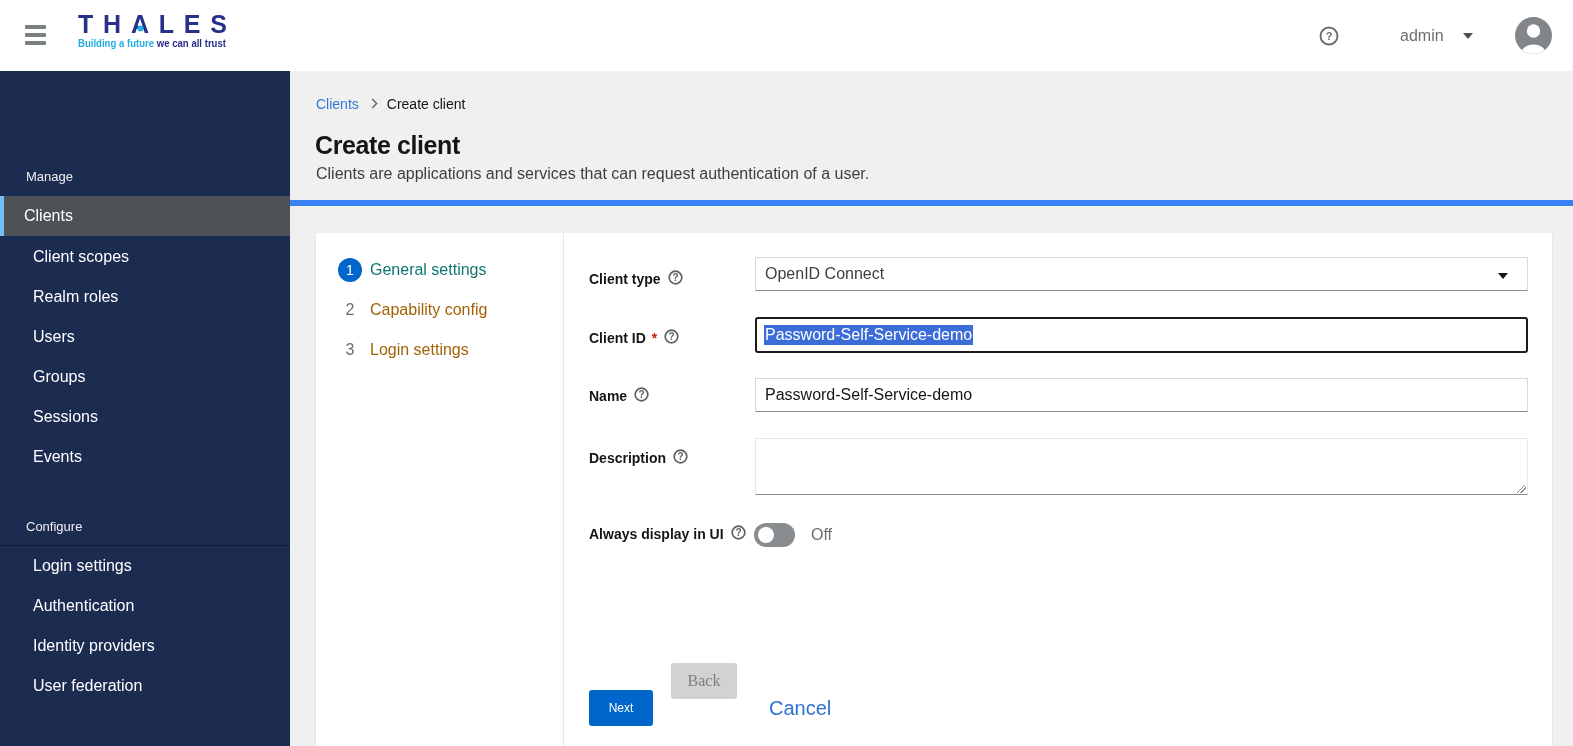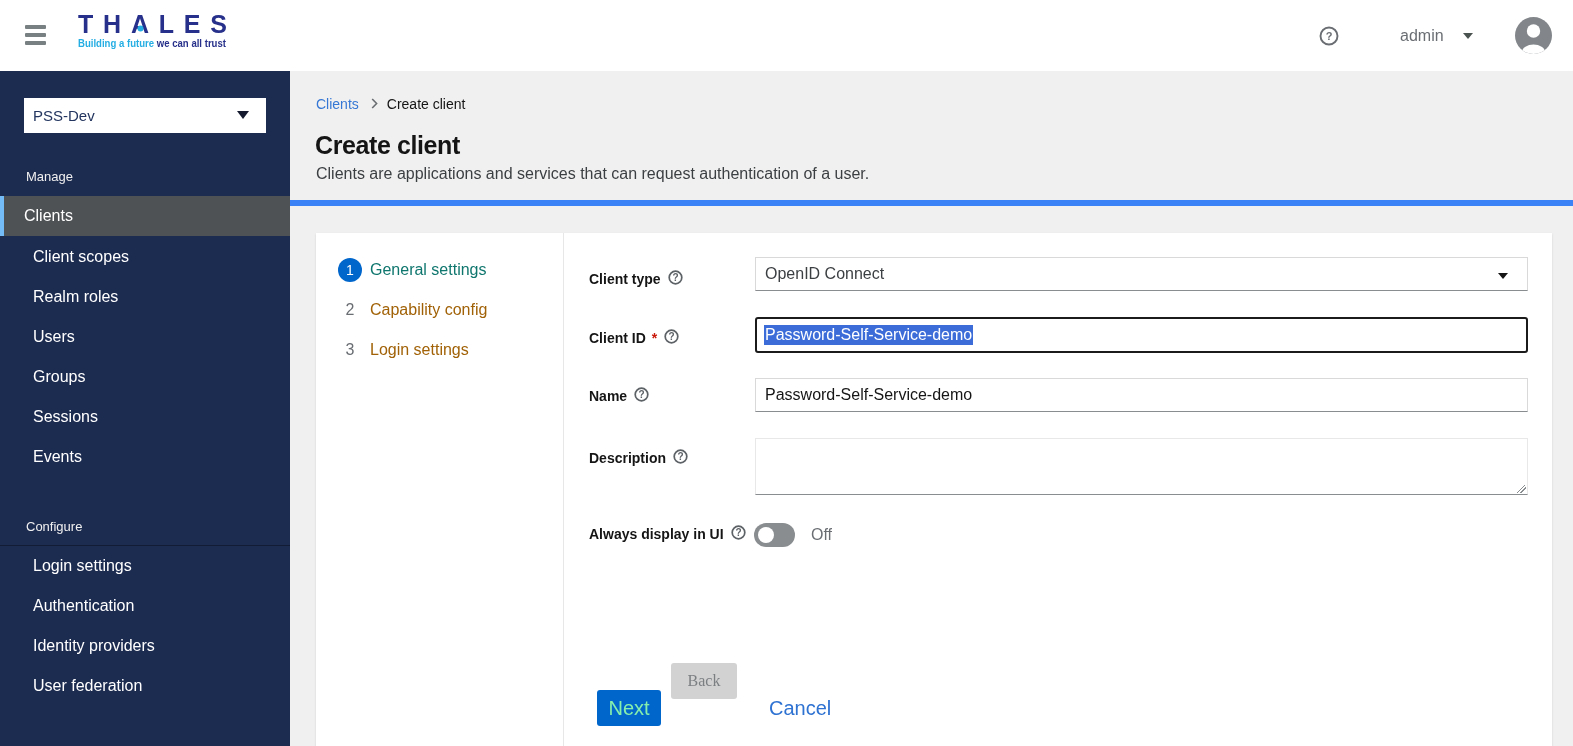--- a/index.html
+++ b/index.html
@@ -49,21 +49,21 @@
 .select-box .caret { position:absolute; right:19px; top:15px; width:0; height:0; border-left:5px solid transparent; border-right:5px solid transparent; border-top:6px solid #151515; }
 .input-focus { top:84px; height:36px; background:#fff; border:2px solid #1b1b1b; border-radius:3px; display:flex; align-items:center; padding-left:7px; font-size:16px; }
 .input-focus .sel { background:#3b6cd8; color:#fff; padding:1px 1px; }
 .input-plain { top:145px; height:34px; background:#fff; border:1px solid #d9d9d9; border-bottom-color:#8a8d90; display:flex; align-items:center; padding-left:9px; font-size:16px; color:#151515; }
 .textarea { top:205px; height:57px; background:#fff; border:1px solid #e8e8e8; border-bottom-color:#8a8d90; }
 .resize-grip { position:absolute; right:1px; bottom:1px; width:9px; height:8px; background:
   linear-gradient(135deg, transparent 0 45%, #8a8d90 45% 52%, transparent 52% 64%, #8a8d90 64% 71%, transparent 71%); }
 .toggle { position:absolute; left:189px; top:290px; width:41px; height:24px; border-radius:12px; background:#8a8d90; }
 .toggle .knob { position:absolute; left:4px; top:4px; width:16px; height:16px; border-radius:50%; background:#fff; }
 .toggle-off { position:absolute; left:246px; top:293px; font-size:16px; color:#6a6e73; }
-.btn-next { position:absolute; left:32px; top:457px; width:64px; height:36px; background:#0066cc; color:#86efac; font-size:20px; border:none; border-radius:3px; display:flex; align-items:center; justify-content:center; }
+.btn-next { position:absolute; left:24px; top:457px; width:64px; height:36px; background:#0066cc; color:#ffffff; font-size:12px; border:none; border-radius:3px; display:flex; align-items:center; justify-content:center; }
 .btn-back { position:absolute; left:106px; top:430px; width:66px; height:36px; background:#d2d2d2; color:#7c7f82; font-size:16px; border:none; border-radius:3px; display:flex; align-items:center; justify-content:center;font-family:Liberation Serif, serif; }
 .btn-cancel { position:absolute; left:204px; top:457px; height:36px; display:flex; align-items:center; color:#2e72d2; font-size:20px; }
 </style>
 </head>
 <body>
 <div class="header">
   <div class="burger">
       <span></span>
       <span></span>
       <span></span>
@@ -87,24 +87,20 @@
       </defs>
     <circle cx="18.5" cy="18.5" r="18.5" fill="#82868a"></circle>
     <g clip-path="url(#avclip)">
       <circle cx="18.5" cy="14" r="6.7" fill="#fff"></circle>
       <ellipse cx="18.5" cy="34.8" rx="11.4" ry="7.2" fill="#fff"></ellipse>
     </g>
   </svg>
 </div>
 
 <div class="sidebar">
-  <div class="realm-select">
-      <span class="txt">PSS-Dev</span>
-      <span class="caret"></span>
-    </div>
   <div class="nav-title" style="top:98px;">Manage</div>
   <div class="nav-item active" style="top:125px;">Clients</div>
   <div class="nav-item" style="top:166px;">Client scopes</div>
   <div class="nav-item" style="top:206px;">Realm roles</div>
   <div class="nav-item" style="top:246px;">Users</div>
   <div class="nav-item" style="top:286px;">Groups</div>
   <div class="nav-item" style="top:326px;">Sessions</div>
   <div class="nav-item" style="top:366px;">Events</div>
   <div class="nav-title" style="top:448px;">Configure</div>
   <div class="nav-divider"></div>

